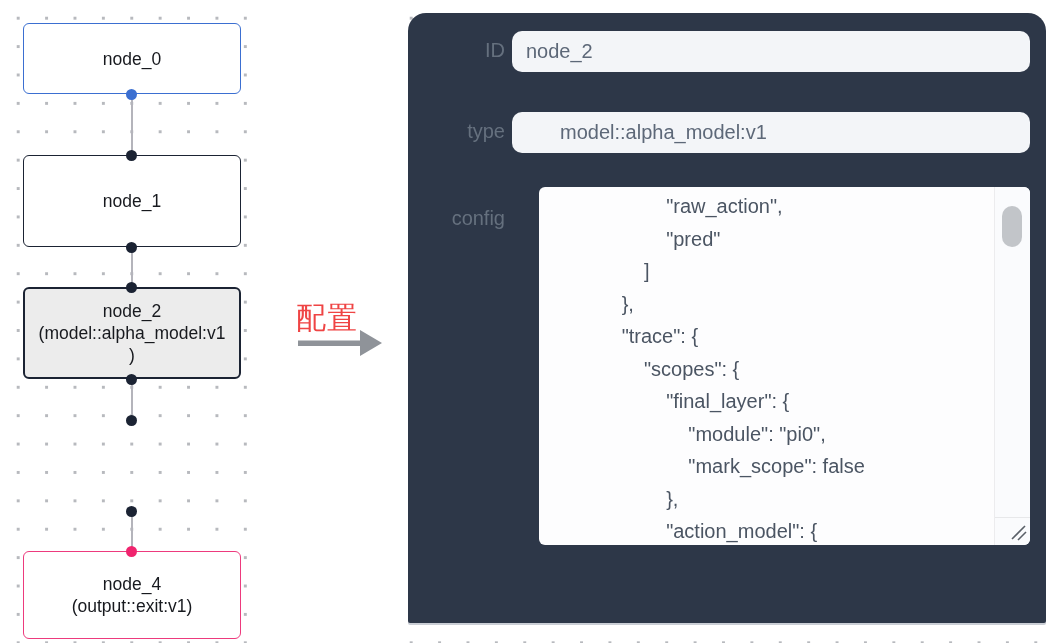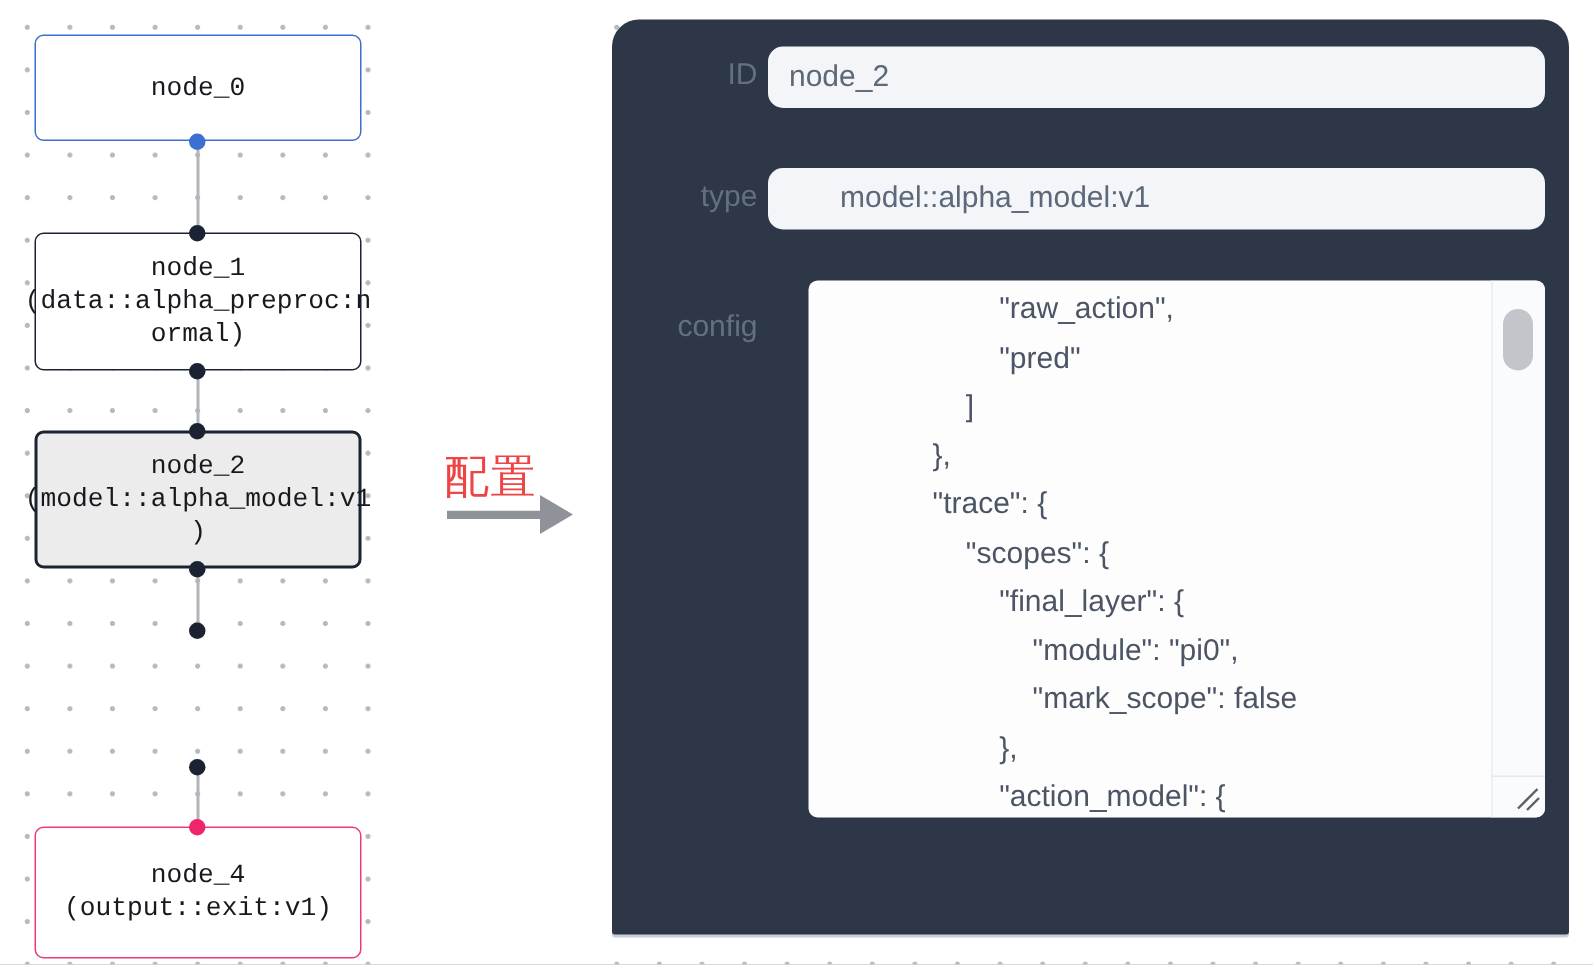--- a/index.html
+++ b/index.html
@@ -13,21 +13,21 @@
   .canvas.left{left:0;width:272px;}
   .canvas.right{left:393px;width:669px;}
 
   
   .edge{position:absolute;left:131px;width:2px;background:var(--edge-gray,#b4b4bb);}
 
   
   .node{position:absolute;left:23px;width:218px;box-sizing:border-box;background:#fff;
     border:1.5px solid var(--handle-dark,#1b2333);border-radius:6px;
     display:flex;flex-direction:column;justify-content:center;align-items:center;
-    text-align:center;font-size:17.5px;line-height:22px;color:#17191e;padding:4px 20px;font-family:Liberation Mono, monospace;}
+    text-align:center;font-size:17.5px;line-height:22px;color:#17191e;padding:4px 20px;}
   .node .sub{white-space:pre-line;}
   .node.n0{top:23px;height:71px;border-color:var(--node-blue,#3b6fd1);}
   .node.n1{top:155px;height:92px;}
   .node.n2{top:287px;height:92px;background:#ececec;border-width:2px;}
   .node.n3{top:420px;height:91px;}
   .node.n4{top:551px;height:88px;border-color:var(--node-pink,#ed3a7d);}
 
   .handle{position:absolute;left:126px;width:11px;height:11px;border-radius:50%;
     background:var(--handle-dark,#1b2333);}
   .handle.blue{background:var(--node-blue,#3b6fd1);}
@@ -76,22 +76,20 @@
     <div class="edge" style="top:94px;height:61px;"></div>
     <div class="edge" style="top:247px;height:40px;"></div>
     <div class="edge" style="top:379px;height:41px;"></div>
     <div class="edge" style="top:511px;height:40px;"></div>
 
     <div class="node n0">
       <div>node_0</div>
     </div>
     <div class="node n1">
       <div>node_1</div>
-      <div class="sub">(data::alpha_preproc:n
-ormal)</div>
     </div>
     <div class="node n2">
       <div>node_2</div>
       <div class="sub">(model::alpha_model:v1
 )</div>
     </div>
     <div class="node n4">
       <div>node_4</div>
       <div class="sub">(output::exit:v1)</div>
     </div>

